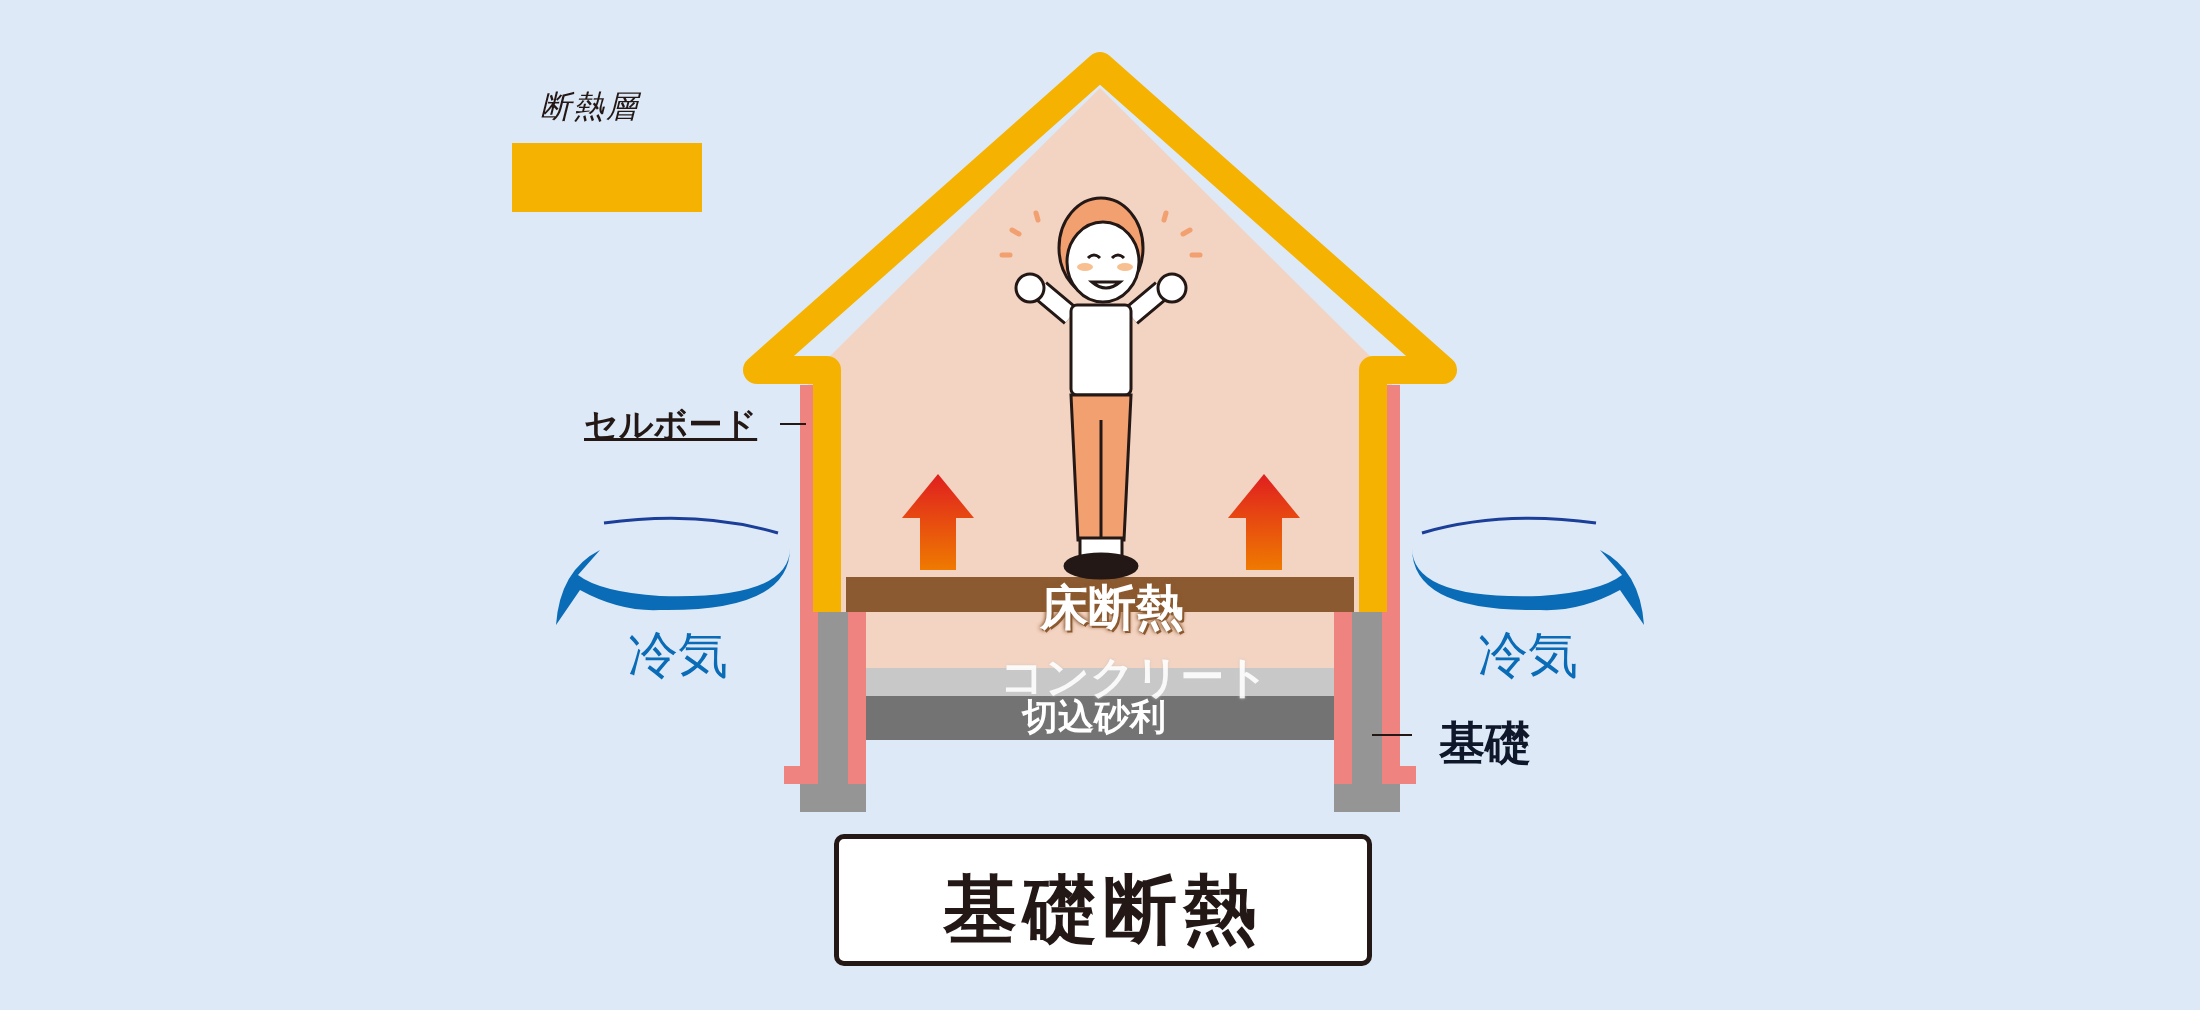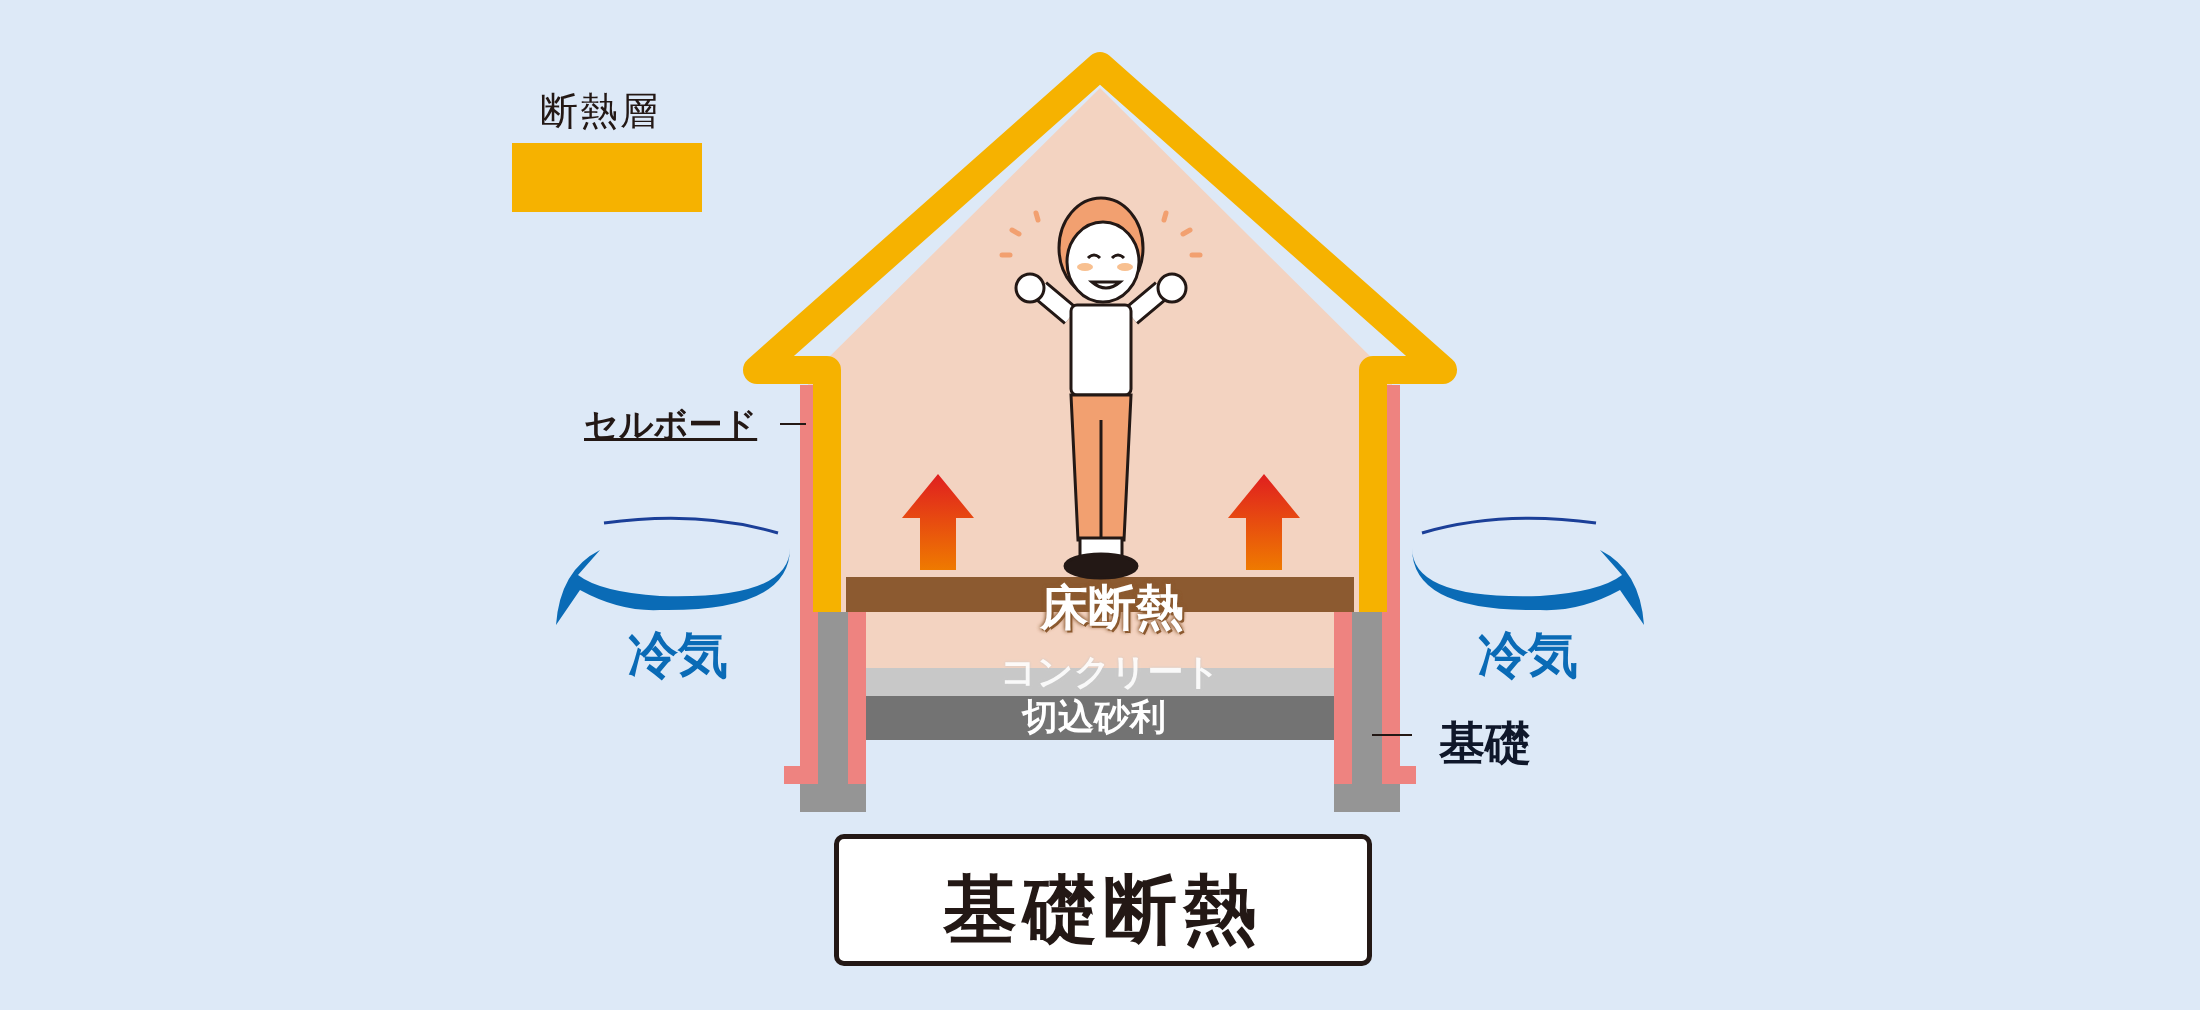--- a/index.html
+++ b/index.html
@@ -1,30 +1,30 @@
 <!DOCTYPE html>
 <html><head>
 <meta charset="utf-8">
 <style>
   html, body { margin:0; padding:0; }
   body { width:2200px; height:1010px; background:#dde9f7; position:relative; overflow:hidden;
          font-family:"DejaVu Sans","Liberation Sans",sans-serif; }
   .abs { position:absolute; }
-  .legend-label { left:540px; top:86px; font-size:38px; color:#231815; letter-spacing:2px; }
+  .legend-label { left:540px; top:86px; font-size:31px; color:#231815; letter-spacing:2px;font-style:italic; }
   .legend-swatch { left:512px; top:143px; width:190px; height:69px; background:#f6b200; }
   svg.scene { position:absolute; left:0; top:0; }
   .txt { position:absolute; white-space:nowrap; font-weight:bold; }
   .seru { left:584px; top:402px; font-size:34px; color:#231815;text-decoration:underline; }
   .kiso-label { left:1439px; top:713px; font-size:46px; color:#0f172a; }
-  .reiki { font-size:50px; color:#0a6bb6; font-weight:bold; }
+  .reiki { font-size:50px; color:#0a6bb6; font-weight:normal; }
   .reiki-l { left:628px; top:622px; }
   .reiki-r { left:1478px; top:622px; }
   .floor-label { left:1040px; top:576px; font-size:48px; color:#fff;
                  text-shadow:0 0 4px #8c5a30,0 0 4px #8c5a30,2px 2px 0 #8c5a30; }
-  .concrete-label { left:1000px; top:648px; font-size:36px; color:#fff; opacity:.9;
+  .concrete-label { left:1000px; top:648px; font-size:44px; color:#fff; opacity:.9;
                  text-shadow:0 0 3px #c8c8c8; }
   .gravel-label { left:1022px; top:693px; font-size:36px; color:#fff; }
   .title-box { left:834px; top:834px; width:528px; height:122px; background:#fff;
                border:5px solid #231815; border-radius:10px; display:flex; align-items:flex-end; justify-content:center; }
   .title-text { font-size:74px; font-weight:bold; color:#231815; letter-spacing:6px; }
 </style>
 </head>
 <body>
 
 <div class="abs legend-label">断熱層</div>

